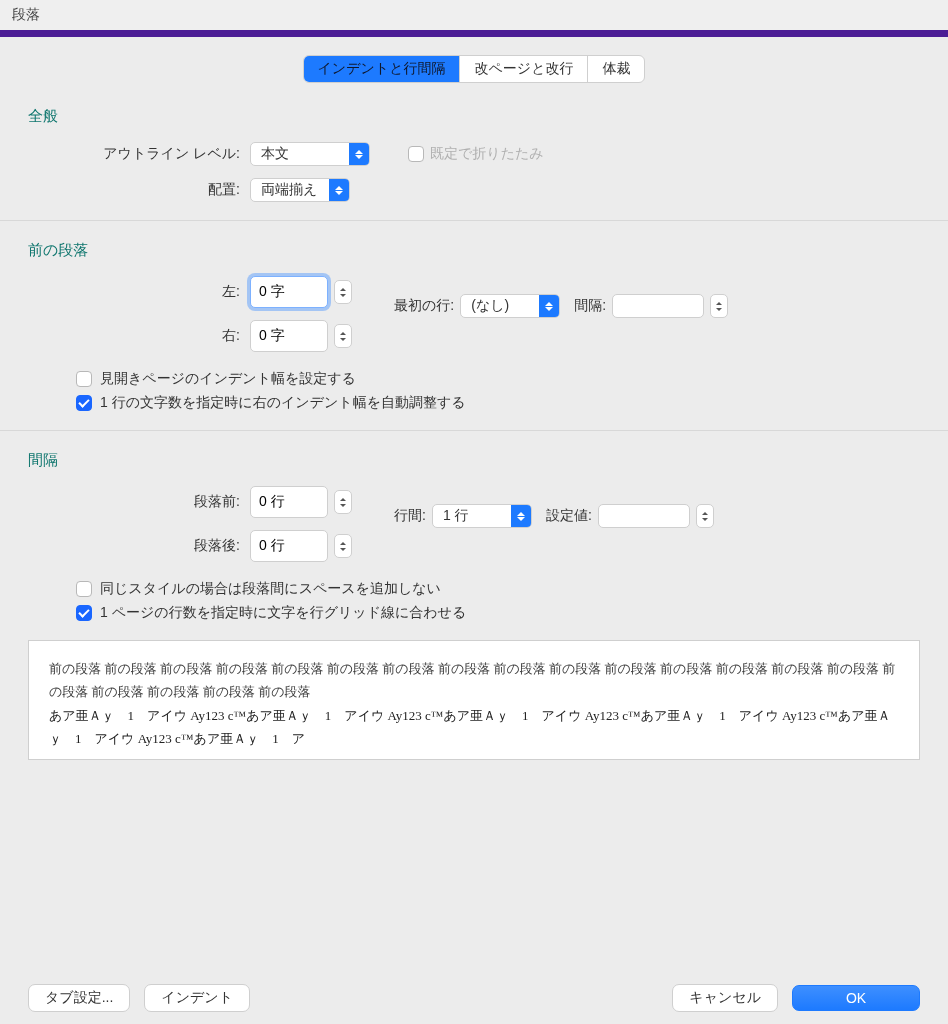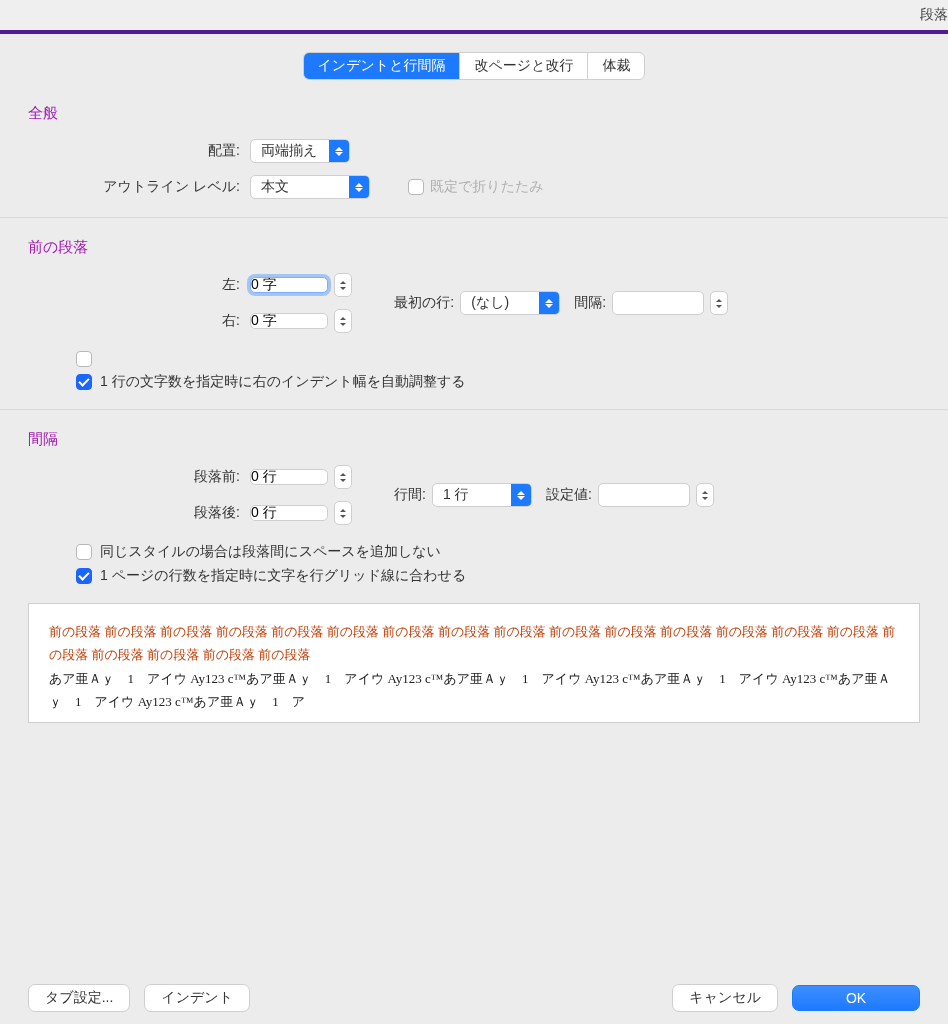--- a/index.html
+++ b/index.html
@@ -6,26 +6,26 @@
 body {
   font-family: -apple-system, "Hiragino Sans", "Hiragino Kaku Gothic ProN", sans-serif;
   font-size: 14px;
   background: #ececec;
   color: #333;
   width: 948px;
   height: 1024px;
   overflow: hidden;
 }
 .titlebar {
-  text-align: right;
-  padding: 6px 0;
+  text-align: left;
+  padding: 6px 12px;
   font-size: 14px;
   color: #444;
   background: #efefef;
-  border-bottom: 4px solid #4c1d95;
+  border-bottom: 7px solid #4c1d95;
 }
 .content {
   padding: 18px 28px 12px 28px;
 }
 .tabs {
   display: flex;
   justify-content: center;
   margin-bottom: 24px;
 }
 .tabgroup {
@@ -37,25 +37,25 @@
 }
 .tab {
   padding: 4px 14px;
   font-size: 14px;
   cursor: pointer;
   border-right: 1px solid #cfcfcf;
 }
 .tab:last-child { border-right: none; }
 .tab.active {
   background: #1d7aff;
-  color: #ffffff;
+  color: #0f172a;
 }
 .section-title {
   font-size: 15px;
-  color: #a21caf;
+  color: #0f766e;
   margin: 6px 0 16px 0;
 }
 .row {
   display: flex;
   align-items: center;
   margin-bottom: 12px;
 }
 .label-col {
   width: 222px;
   text-align: right;
@@ -114,24 +114,24 @@
 }
 .spinner .chev-up, .spinner .chev-down {
   width: 0; height: 0;
   border-left: 3px solid transparent;
   border-right: 3px solid transparent;
 }
 .spinner .chev-up { border-bottom: 3px solid #555; }
 .spinner .chev-down { border-top: 3px solid #555; }
 input[type=text].num {
   width: 78px;
-  height: 16px;
+  height: 32px;
   border: 1px solid #cfcfcf;
   border-radius: 5px;
-  padding: 0 0;
+  padding: 0 8px;
   font-size: 14px;
   background: #fff;
 }
 input[type=text].num.focused {
   border: 1px solid #7db1ff;
   box-shadow: 0 0 0 3px rgba(78,150,255,0.45);
 }
 input[type=text].blank {
   width: 92px;
   height: 24px;
@@ -192,21 +192,21 @@
   margin-top: 18px;
   background: #fff;
   border: 1px solid #cfcfcf;
   padding: 16px 20px 4px 20px;
   height: 120px;
   overflow: hidden;
   font-family: "Hiragino Mincho ProN", serif;
   font-size: 13px;
   line-height: 1.8;
 }
-.preview-prev { color: #c2410c; }
+.preview-prev { color: #404040; }
 .preview-sample { color: #222; }
 .footer {
   position: absolute;
   bottom: 12px;
   left: 0; right: 0;
   display: flex;
   align-items: center;
   padding: 0 28px;
 }
 .btn {
@@ -238,47 +238,47 @@
 
   <div class="tabs">
     <div class="tabgroup">
       <div class="tab active">インデントと行間隔</div>
       <div class="tab">改ページと改行</div>
       <div class="tab">体裁</div>
     </div>
   </div>
 
   <div class="section-title">全般</div>
+
+  <div class="row">
+    <div class="label-col">アウトライン レベル:</div>
+    <div class="field-col">
+      <div class="select-wrap">
+        <span class="select-text" style="min-width:98px">本文</span>
+        <span class="select-btn">
+            <span class="chev-up"></span>
+            <span class="chev-down"></span>
+          </span>
+      </div>
+      <span style="width:26px"></span>
+      <span class="checkbox"></span>
+      <span class="disabled-text">既定で折りたたみ</span>
+    </div>
+  </div>
 
   <div class="row">
     <div class="label-col">配置:</div>
     <div class="field-col">
       <div class="select-wrap">
         <span class="select-text">両端揃え</span>
         <span class="select-btn">
             <span class="chev-up"></span>
             <span class="chev-down"></span>
           </span>
       </div>
-    </div>
-  </div>
-
-  <div class="row">
-    <div class="label-col">アウトライン レベル:</div>
-    <div class="field-col">
-      <div class="select-wrap">
-        <span class="select-text" style="min-width:98px">本文</span>
-        <span class="select-btn">
-            <span class="chev-up"></span>
-            <span class="chev-down"></span>
-          </span>
-      </div>
-      <span style="width:26px"></span>
-      <span class="checkbox"></span>
-      <span class="disabled-text">既定で折りたたみ</span>
     </div>
   </div>
 
   <hr class="divider">
 
   <div class="section-title">前の段落</div>
 
   <div class="two-col-row">
     <div class="sub-left">
       <div class="row">
@@ -318,20 +318,21 @@
       <span style="width:6px"></span>
       <div class="spinner">
           <span class="chev-up"></span>
           <span class="chev-down"></span>
         </div>
     </div>
   </div>
 
   <div class="checkbox-row">
     <span class="checkbox"></span>
+    <span>見開きページのインデント幅を設定する</span>
   </div>
   <div class="checkbox-row">
     <span class="checkbox checked"></span>
     <span>1 行の文字数を指定時に右のインデント幅を自動調整する</span>
   </div>
 
   <hr class="divider">
 
   <div class="section-title">間隔</div>
 

